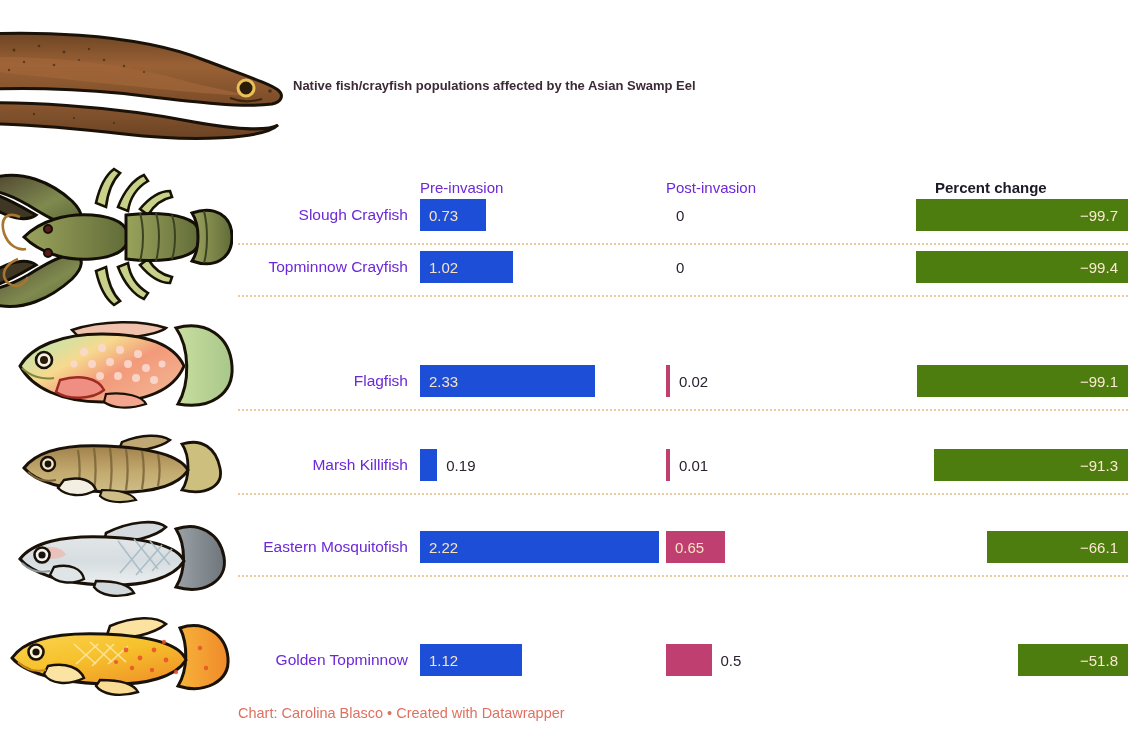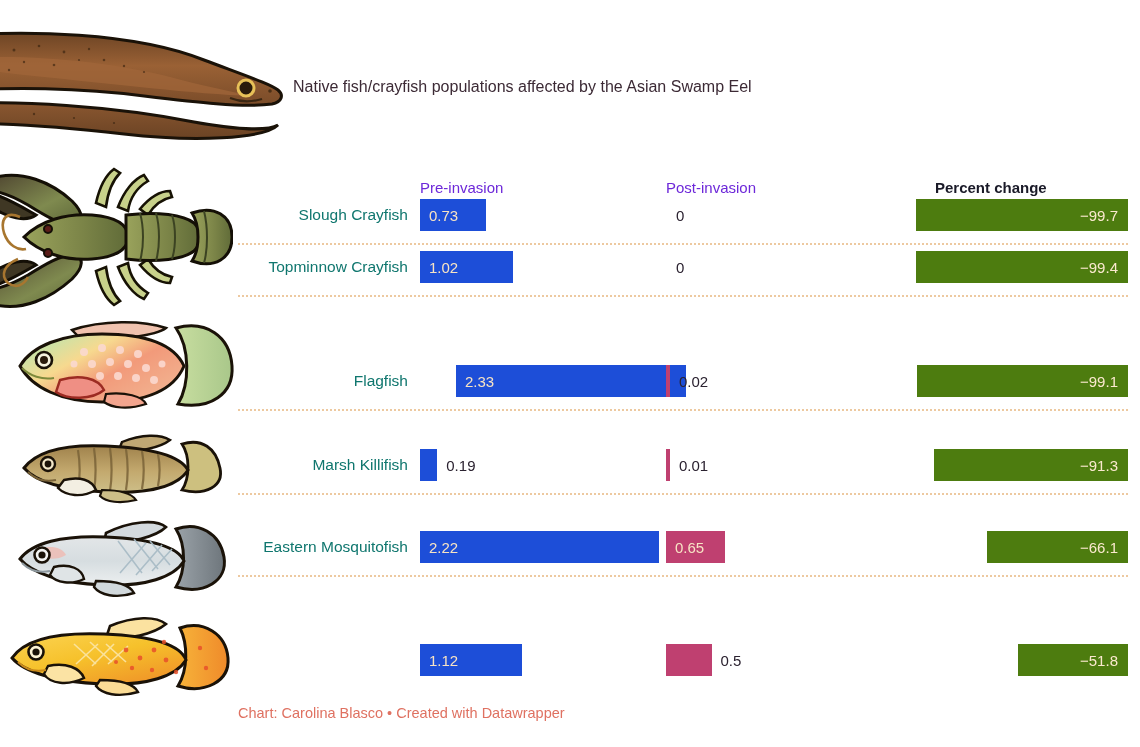--- a/index.html
+++ b/index.html
@@ -13,39 +13,39 @@
 
   
   .title {
     position: absolute; left: 288px; top: 22px;
     width: 840px;
     font-size: 27px; font-weight: bold; color: #1a1a28;
     letter-spacing: -0.2px; white-space: nowrap;
   }
   .subtitle {
     position: absolute; left: 293px; top: 78px;
-    font-size: 16px; color: #3c2a35; font-weight: 400;
+    font-size: 13px; color: #3c2a35; font-weight: 700;
   }
 
   
   .illu { position: absolute; }
   .illu svg { display:block; }
 
   
   .colhead { position: absolute; font-size: 15px; color: #6d28d9; }
   .colhead.pre  { left: 420px; top: 179px; }
   .colhead.post { left: 666px; top: 179px; }
   .colhead.pct  { left: 916px; top: 179px; font-weight: bold; color:#1a1a28;margin-left:19px;}
 
   
   .row { position: absolute; left: 0; width: 1140px; }
   .rlabel {
     position: absolute; right: 0; top: 50%;
     transform: translateY(-50%);
-    font-size: 15.5px; color: #0f766e; white-space: nowrap;
+    font-size: 15.5px; color: #6d28d9; white-space: nowrap;
   }
   .labelbox { position: absolute; left: 238px; width: 170px; height: 100%; }
 
   .bar { position: absolute; top: 50%; transform: translateY(-50%);
          height: 32px; display: flex; align-items: center; }
   .bar-pre  { background: #1d4ed8; left: 420px; }
   .bar-post { background: #bf4070; left: 666px; }
   .bar-pct  { background: #4d7c0f; }
 
   .bar .v-in {
@@ -346,21 +346,21 @@
         <div class="v-out" style="left: 676px;">0</div>
         <div class="bar bar-pct" style="width: 211.523px; left: 916.477px;">
           <span class="v-in right">−99.4</span>
         </div>
       </div>
       <div class="sep" style="top: 295px;"></div>
       <div class="row" style="top: 362px; height: 38px;">
         <div class="labelbox">
           <div class="rlabel">Flagfish</div>
         </div>
-        <div class="bar bar-pre" style="width: 230px; margin-left: 36px;">
+        <div class="bar bar-pre" style="width: 175px;">
           <span class="v-in">2.33</span>
         </div>
         <div class="bar bar-post" style="width: 4px;"></div>
         <div class="v-out" style="left: 679px;">0.02</div>
         <div class="bar bar-pct" style="width: 210.885px; left: 917.115px;">
           <span class="v-in right">−99.1</span>
         </div>
       </div>
       <div class="sep" style="top: 409px;"></div>
       <div class="row" style="top: 446px; height: 38px;">
@@ -384,20 +384,23 @@
           <span class="v-in">2.22</span>
         </div>
         <div class="bar bar-post" style="width: 59.15px;"></div>
         <div class="v-in" style="position: absolute; top: 50%; transform: translateY(-50%); left: 675px; color: rgb(247, 227, 196); font-size: 15px; padding-left: 0px;">0.65</div>
         <div class="bar bar-pct" style="width: 140.661px; left: 987.339px;">
           <span class="v-in right">−66.1</span>
         </div>
       </div>
       <div class="sep" style="top: 575px;"></div>
       <div class="row" style="top: 641px; height: 38px;">
+        <div class="labelbox">
+          <div class="rlabel">Golden Topminnow</div>
+        </div>
         <div class="bar bar-pre" style="width: 101.92px;">
           <span class="v-in">1.12</span>
         </div>
         <div class="bar bar-post" style="width: 45.5px;"></div>
         <div class="v-out" style="left: 720.5px;">0.5</div>
         <div class="bar bar-pct" style="width: 110.23px; left: 1017.77px;">
           <span class="v-in right">−51.8</span>
         </div>
       </div>
     </div>

